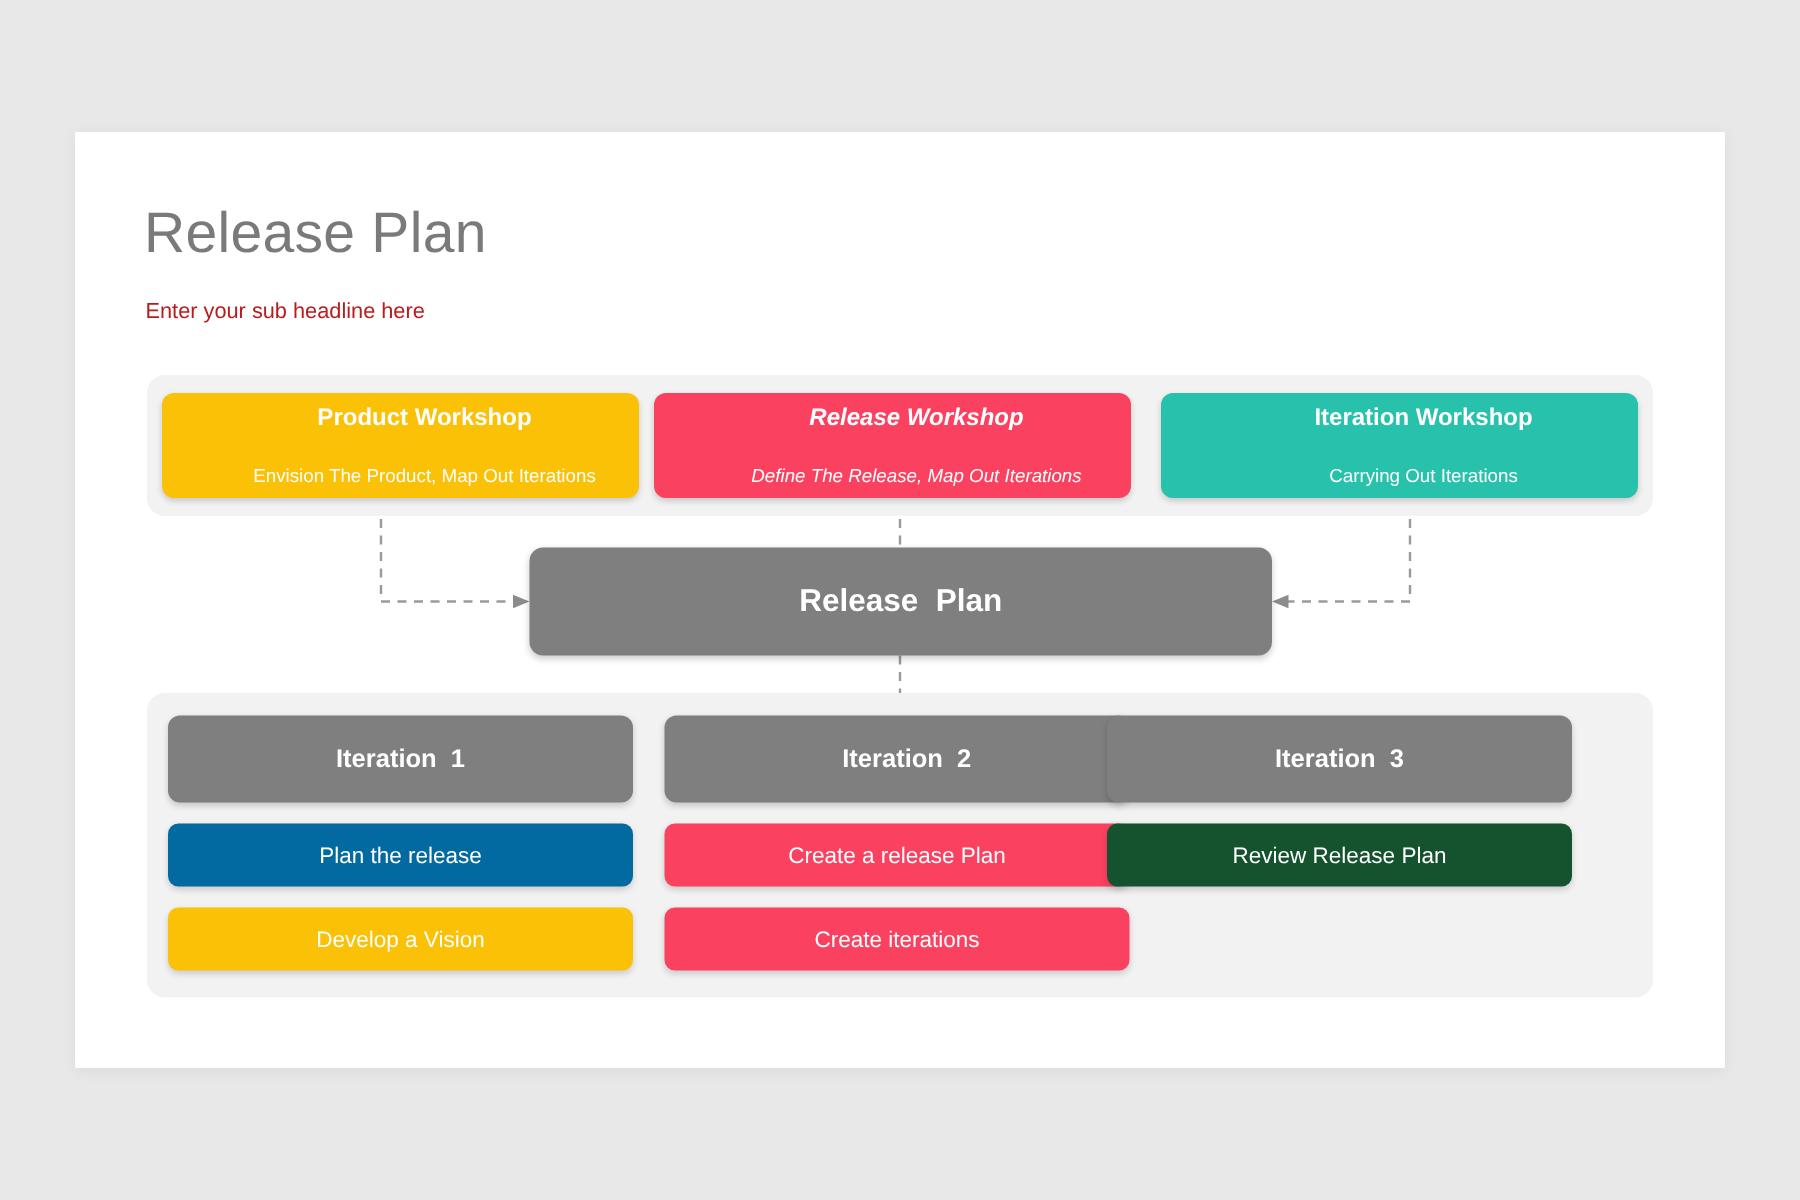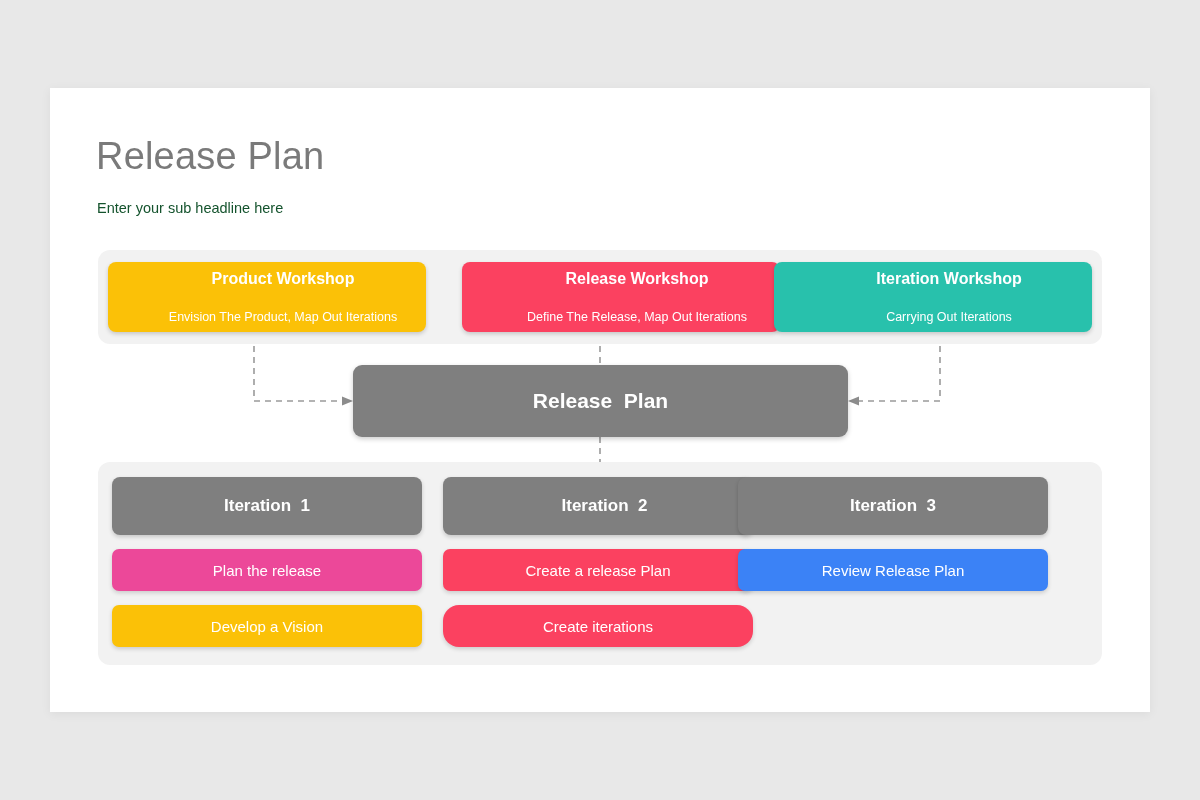--- a/index.html
+++ b/index.html
@@ -34,21 +34,21 @@
     color: #7a7a7a;
     letter-spacing: 0.2px;
     white-space: nowrap;
   }
   .page-subtitle {
     position: absolute;
     left: 47px;
     top: 112px;
     font-size: 14.5px;
     font-weight: 400;
-    color: #14532d;
+    color: #b91c1c;
     white-space: nowrap;
   }
 
   
   .panel {
     position: absolute;
     background: #f2f2f2;
     border-radius: 12px;
   }
   .panel-top {
@@ -92,21 +92,21 @@
   }
 
   
   .workshop {
     top: 174px;
     width: 318px;
     height: 70px;
     padding-left: 32px;
   }
   .workshop.c0 { left: 58px; }
-  .workshop.c1 { left: 412px; }
+  .workshop.c1 { left: 386px; font-style: italic; }
   .workshop.c2 { left: 724px; text-align: center; }
 
   
   .center-box {
     position: absolute;
     left: 303px;
     top: 277px;
     width: 495px;
     height: 72px;
     border-radius: 9px;
@@ -211,42 +211,42 @@
   <div class="center-box" style="background: rgb(127, 127, 127);">
     <span>Release  Plan</span>
   </div>
 
   <div class="panel panel-bottom"></div>
 
   <div class="iter-col c0">
     <div class="iter-head" style="background: rgb(127, 127, 127);">
       <span>Iteration  1</span>
     </div>
-    <div class="iter-item" style="background: #ec4899;">
+    <div class="iter-item" style="background: #0369a1;">
       <span>Plan the release</span>
     </div>
     <div class="iter-item" style="background: rgb(251, 193, 7);">
       <span>Develop a Vision</span>
     </div>
   </div>
 
   <div class="iter-col c1">
     <div class="iter-head" style="background: rgb(127, 127, 127); padding-left: 13px;">
       <span>Iteration  2</span>
     </div>
     <div class="iter-item" style="background: rgb(251, 65, 96);">
       <span>Create a release Plan</span>
     </div>
-    <div class="iter-item" style="background: rgb(251, 65, 96); border-radius: 16px;">
+    <div class="iter-item" style="background: rgb(251, 65, 96);">
       <span>Create iterations</span>
     </div>
   </div>
 
   <div class="iter-col c2">
     <div class="iter-head" style="background: rgb(127, 127, 127);">
       <span>Iteration  3</span>
     </div>
-    <div class="iter-item" style="background: #3b82f6;">
+    <div class="iter-item" style="background: #14532d;">
       <span>Review Release Plan</span>
     </div>
   </div>
 
 </div>
 
 </body></html>

